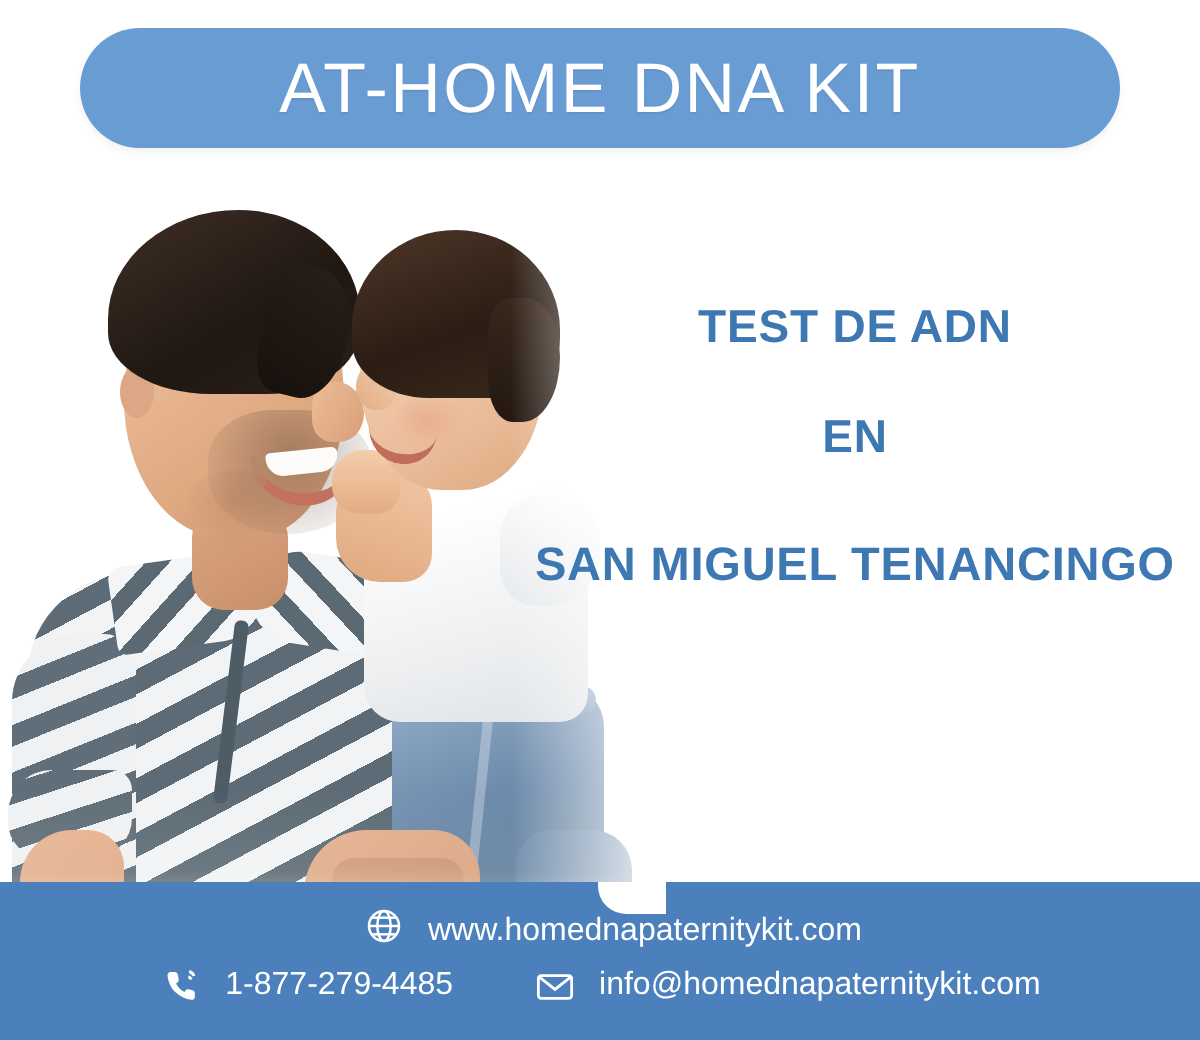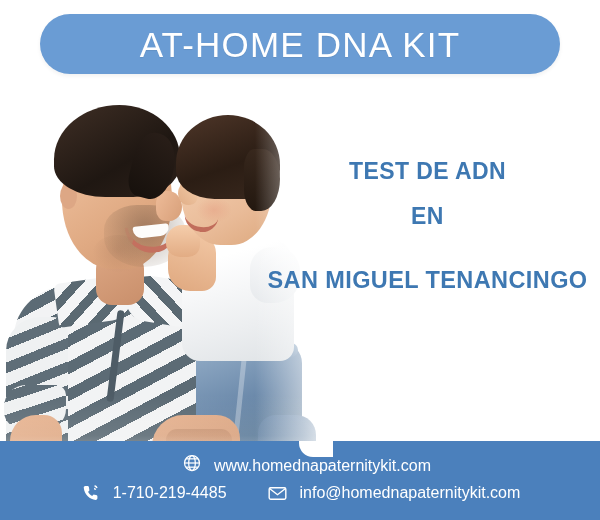--- a/index.html
+++ b/index.html
@@ -295,35 +295,35 @@
   #photo-fade-b {
     left: 0px; top: 310px; width: 340px; height: 58px;
     background: linear-gradient(180deg, rgba(255,255,255,0) 0%, rgba(255,255,255,0.10) 70%, rgba(255,255,255,0.35) 100%);
     z-index: 5;
   }
 
   
   #headline {
     position: absolute;
     left: 255px;
-    top: 160px;
+    top: 152px;
     width: 345px;
     z-index: 7;
     text-align: center;
   }
   .headline-line {
     color: #3e78b2;
     font-size: 23px;
     font-weight: bold;
     line-height: 1;
     letter-spacing: 0.4px;
     white-space: nowrap;
   }
   #headline-line-1 { margin-top: 0px; }
-  #headline-line-2 { margin-top: 22px; }
+  #headline-line-2 { margin-top: 32px; }
   #headline-line-3 { margin-top: 41px; font-size: 23.5px; }
 
   
   #footer {
     position: absolute;
     left: 0px;
     top: 441px;
     width: 600px;
     height: 79px;
     background: #4b80bc;
@@ -455,21 +455,21 @@
   </div>
 
   <div id="footer-row-2">
     <span class="footer-icon">
       <svg width="20" height="20" viewBox="0 0 24 24" fill="none" stroke="#ffffff" stroke-width="1.8">
         <path d="M5.2 3.6c-1.1 0-2 1-1.9 2.1 0.4 4.2 2.2 7.6 4.8 10.1 2.6 2.5 6 4.1 9.5 4.5 1.1 0.1 2.1-0.8 2.1-1.9v-2.1c0-0.9-0.6-1.6-1.5-1.8l-2.2-0.5c-0.7-0.2-1.5 0.1-1.9 0.7l-0.6 0.9c-2.2-1.1-4-2.9-5.1-5.1l0.9-0.6c0.6-0.4 0.9-1.2 0.7-1.9L9.5 5.1C9.3 4.2 8.6 3.6 7.7 3.6z" fill="#ffffff" stroke="none"></path>
         <path d="M16.3 3.3c1.3 0.4 2.4 1.4 2.9 2.7"></path>
         <path d="M15.8 6.4c0.8 0.3 1.4 0.9 1.7 1.7"></path>
       </svg>
     </span>
-    <span class="footer-text">1-710-219-4485</span>
+    <span class="footer-text">1-877-279-4485</span>
     <span class="gap-mid"></span>
     <span class="footer-icon">
       <svg width="21" height="21" viewBox="0 0 24 24" fill="none" stroke="#ffffff" stroke-width="1.6">
         <rect x="2.5" y="5.5" width="19" height="13" rx="1.6"></rect>
         <path d="M2.9 6.2 L12 13.4 L21.1 6.2"></path>
       </svg>
     </span>
     <span class="footer-text">info@homednapaternitykit.com</span>
   </div>
 

